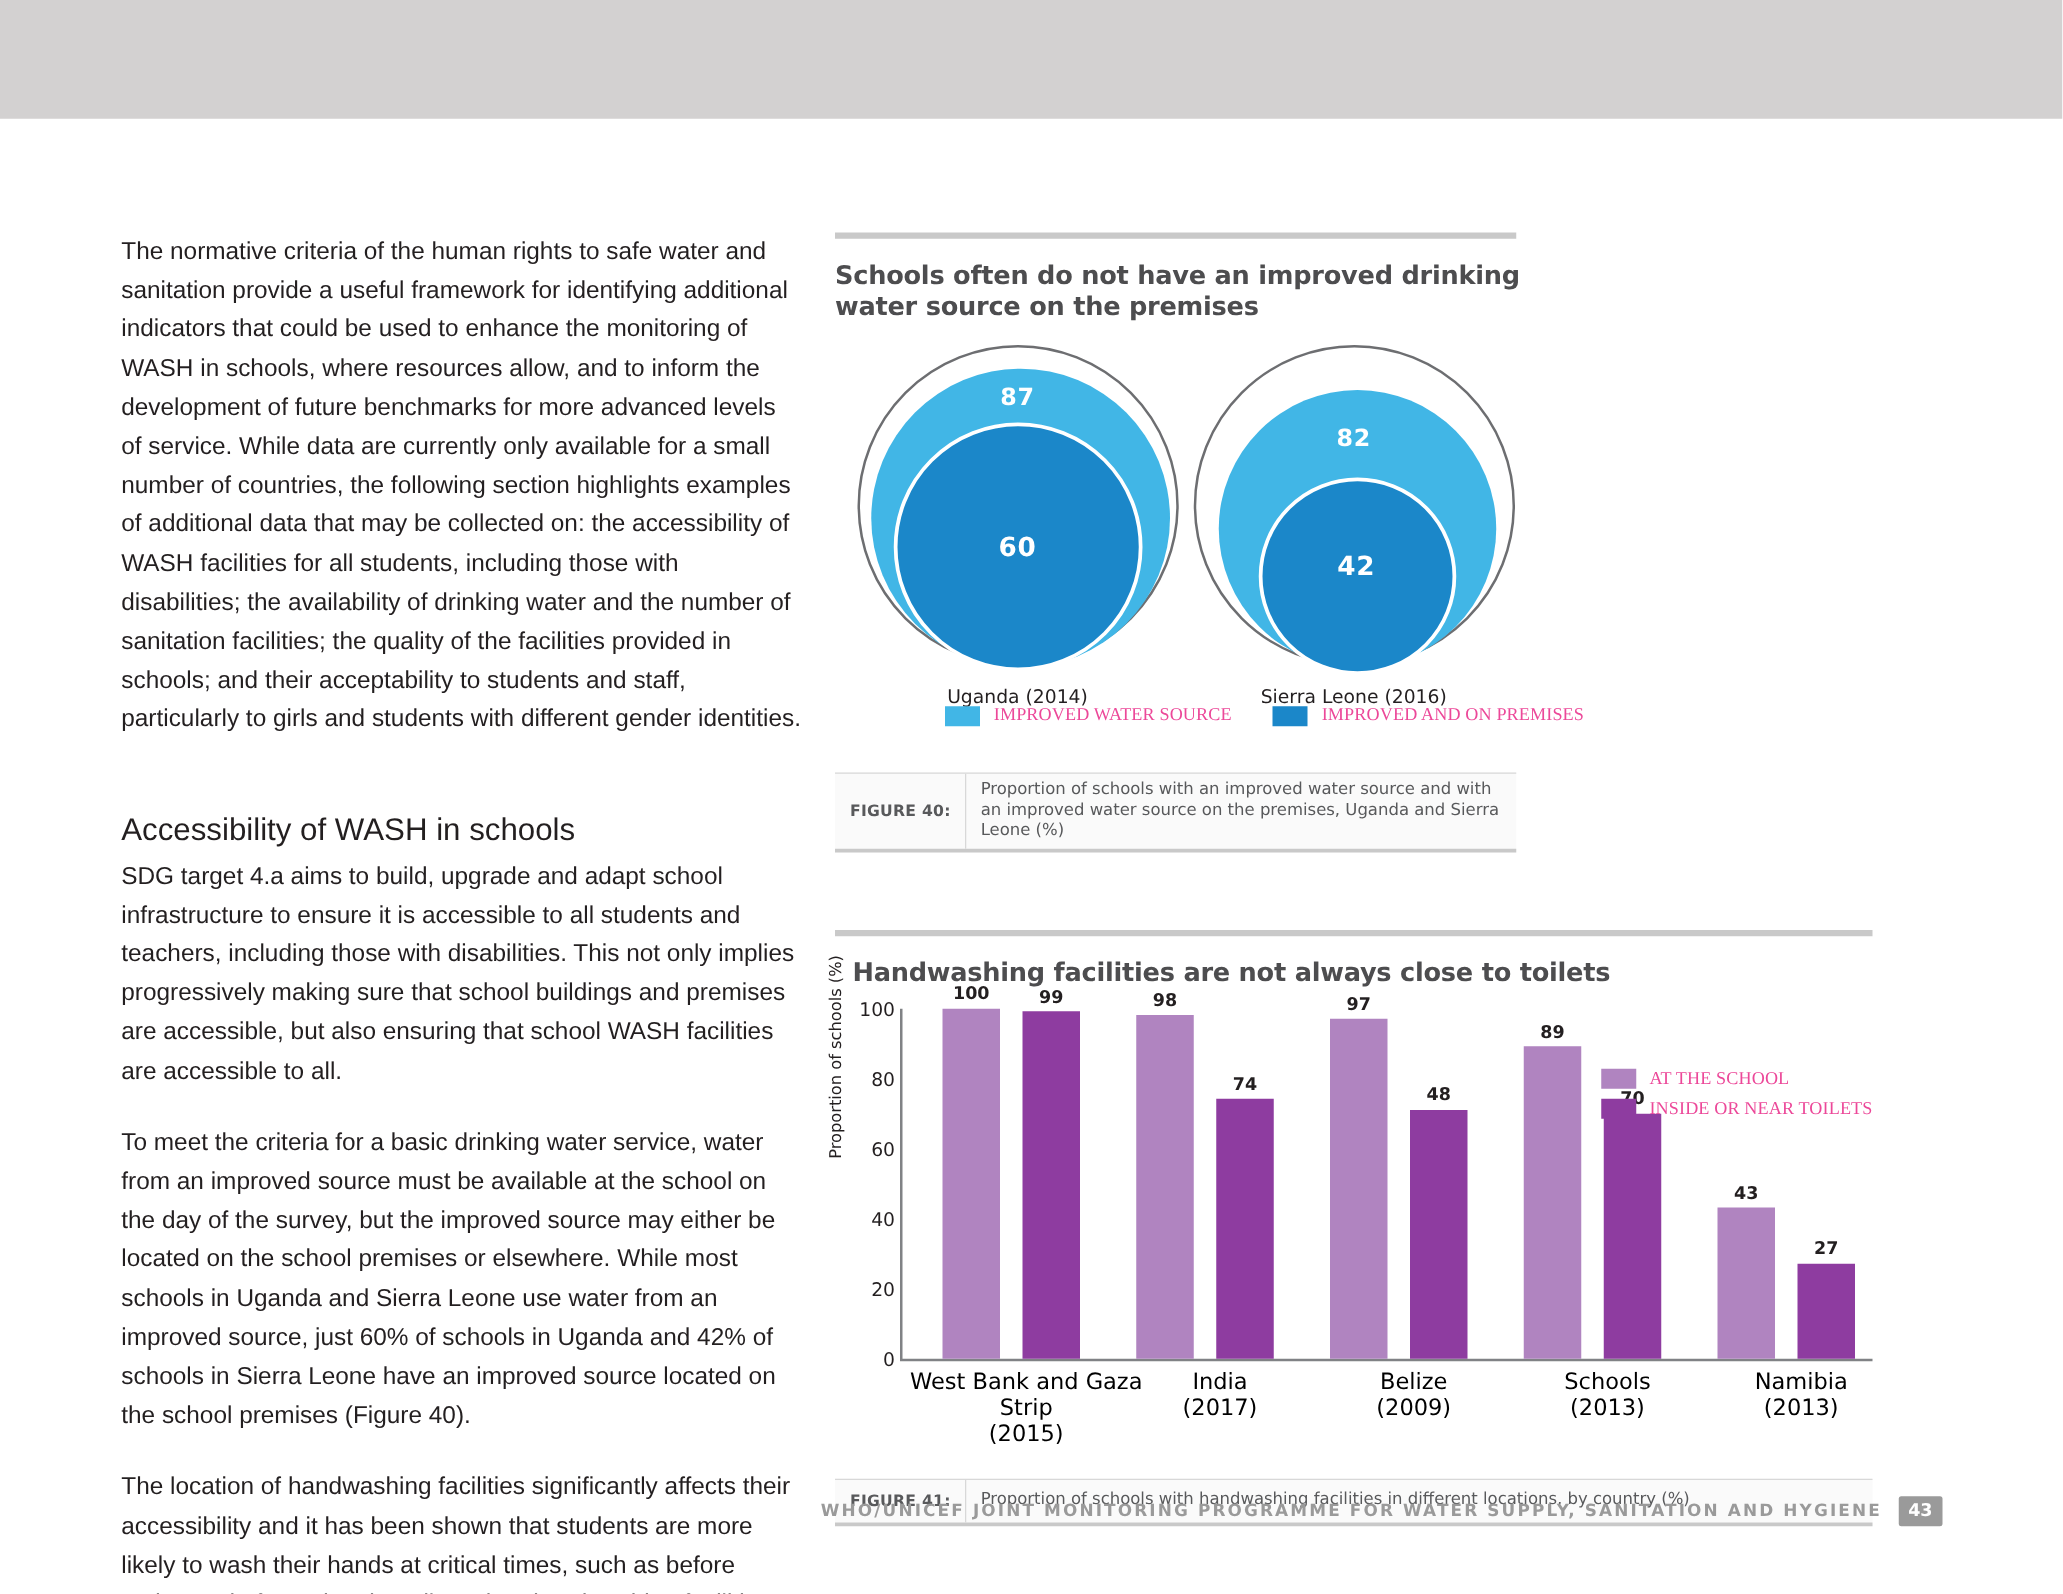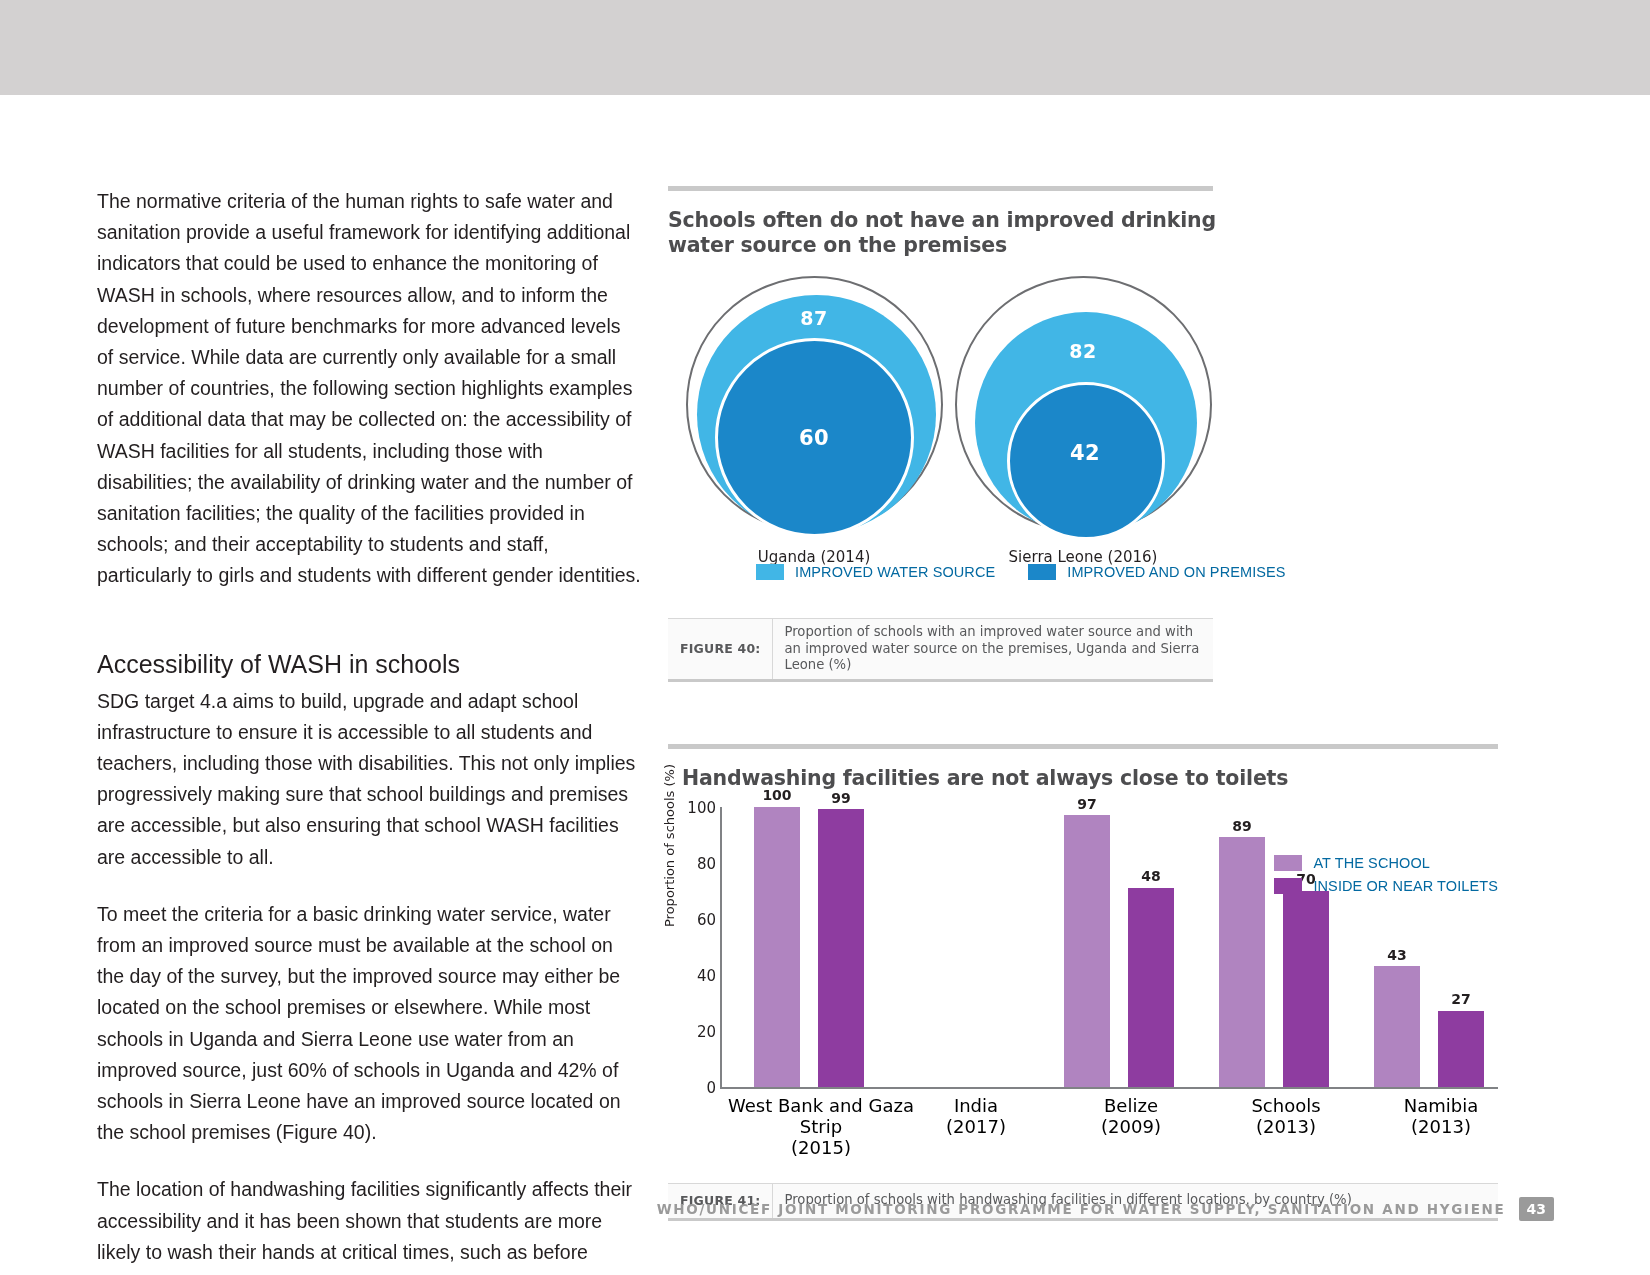--- a/index.html
+++ b/index.html
@@ -122,24 +122,24 @@
     align-items: center;
     gap: 33px;
   }
   .lg-item { display: flex; align-items: center; gap: 11px; }
   .lg-sw { width: 28px; height: 16px; }
   .lg-sw.light { background: #41b6e6; }
   .lg-sw.dark  { background: #1b87c9; }
   .lg-sw.plight{ background: #b084c0; }
   .lg-sw.pdark { background: #8e3ca0; }
   .lg-tx {
-    font-family: Liberation Sans, sans-serif;
+    font-family: Liberation Serif, serif;
     font-weight: 400;
     font-size: 14.5px;
-    color: #0369a1;
+    color: #ec4899;
     letter-spacing: 0.1px;
     white-space: nowrap;
   }
 
   
   .caption {
     position: relative;
     margin-top: 14px;
     width: 545px;
     border-top: 1px solid #d8d8d8;
@@ -357,20 +357,26 @@
             <div class="bar light" style="left:8px; height:280px;"></div>
             <div class="bar dark" style="left:72px; height:277.2px;"></div>
             <div class="bar-val" style="left:1px; bottom:284px;">100</div>
             <div class="bar-val" style="left:65px; bottom:281px;">99</div>
           </div>
           <div class="xlab" style="left:-18px;">
             <span>West Bank and Gaza Strip</span><br>
             <span>(2015)</span>
           </div>
 
+          <div class="grp" style="left:177px; width:150px;">
+            <div class="bar light" style="left:8px; height:274.4px;"></div>
+            <div class="bar dark" style="left:72px; height:207.2px;"></div>
+            <div class="bar-val" style="left:1px; bottom:278px;">98</div>
+            <div class="bar-val" style="left:65px; bottom:211px;">74</div>
+          </div>
           <div class="xlab" style="left:137px;">
             <span>India</span><br>
             <span>(2017)</span>
           </div>
 
           <div class="grp" style="left:332px; width:150px;">
             <div class="bar light" style="left:8px; height:271.6px;"></div>
             <div class="bar dark" style="left:72px; height:198.8px;"></div>
             <div class="bar-val" style="left:1px; bottom:275px;">97</div>
             <div class="bar-val" style="left:65px; bottom:203px;">48</div>

